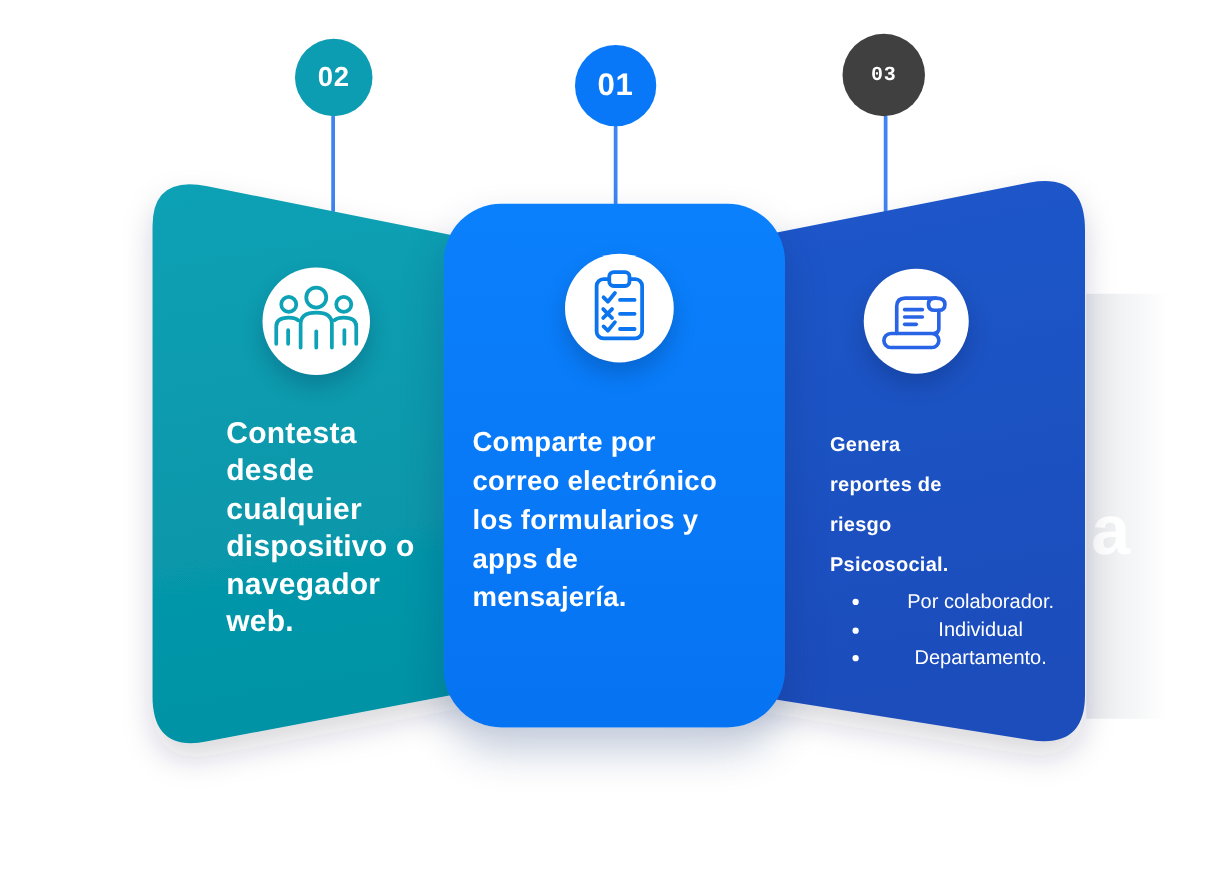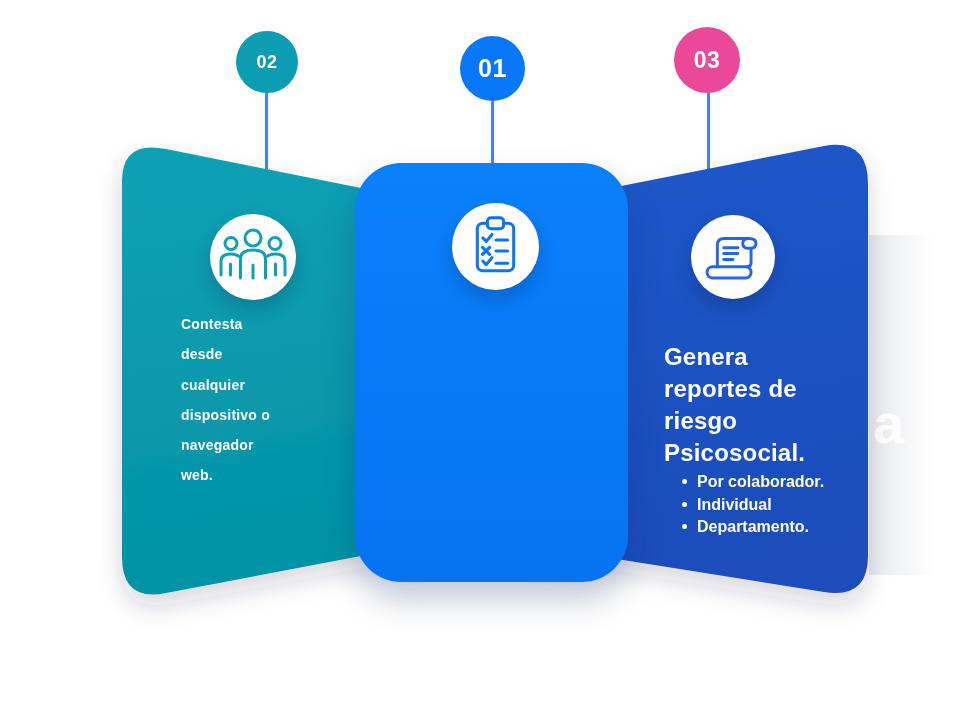--- a/index.html
+++ b/index.html
@@ -27,44 +27,44 @@
   }
   .ghost-letter{
     position:absolute;left:873px;top:396px;z-index:1;color:#ffffff;
     font-size:56px;font-weight:700;line-height:1;
   }
   
   .badge{
     position:absolute;border-radius:50%;color:#fff;font-weight:700;z-index:5;
     display:flex;align-items:center;justify-content:center;letter-spacing:.5px;
   }
-  .badge.b-02{left:236px;top:31px;width:62px;height:62px;font-size:18px;background:#0D9DB2;}
+  .badge.b-02{left:236px;top:31px;width:62px;height:62px;font-size:22px;background:#0D9DB2;}
   .badge.b-01{left:460px;top:36px;width:65px;height:65px;font-size:25px;background:#0878F8;}
-  .badge.b-03{left:674px;top:27px;width:66px;height:66px;font-size:23px;background:#ec4899;}
+  .badge.b-03{left:674px;top:27px;width:66px;height:66px;font-size:16px;background:#404040;font-family:Liberation Mono, monospace;}
   
   .medallion{
     position:absolute;background:#fff;border-radius:50%;z-index:4;
     box-shadow:0 9px 18px rgba(0,25,60,.22);
     display:flex;align-items:center;justify-content:center;
   }
   .medallion.m-left{left:210px;top:214px;width:86px;height:86px;}
   .medallion.m-mid{left:452px;top:203px;width:87px;height:87px;}
   .medallion.m-right{left:691px;top:215px;width:84px;height:84px;}
   .medallion svg{width:100%;height:100%;}
   
   .card-text{
     position:absolute;color:#fff;font-weight:700;white-space:pre-line;z-index:4;
     letter-spacing:.2px;
   }
-  .t-left{left:181px;top:309px;width:180px;font-size:14px;line-height:30.3px;}
+  .t-left{left:181px;top:332px;width:180px;font-size:24px;line-height:30.3px;}
   .t-mid{left:378px;top:338px;width:242px;font-size:22px;line-height:31px;}
-  .t-right-heading{left:664px;top:341px;width:205px;font-size:24px;line-height:32px;}
+  .t-right-heading{left:664px;top:341px;width:205px;font-size:16px;line-height:32px;}
   .bullets{
     position:absolute;left:697px;top:471px;width:175px;z-index:4;margin:0;padding:0;
-    list-style:none;color:#fff;font-weight:700;font-size:16px;line-height:22.6px;
+    list-style:none;color:#fff;font-weight:400;font-size:16px;line-height:22.6px;text-align:center;
   }
   .bullets li{position:relative;}
   .bullets li::before{
     content:'';position:absolute;left:-15px;top:8px;width:5px;height:5px;
     border-radius:50%;background:#fff;
   }
 </style>
 </head>
 <body>
 
@@ -139,20 +139,25 @@
       <line x1="33.5" y1="45.5" x2="43" y2="45.5"></line>
     </svg>
   </div>
 
   <div class="card-text t-left">Contesta
 desde
 cualquier
 dispositivo o
 navegador
 web.</div>
+  <div class="card-text t-mid">Comparte por
+correo electrónico
+los formularios y
+apps de
+mensajería.</div>
   <div class="card-text t-right-heading">Genera
 reportes de
 riesgo
 Psicosocial.</div>
   <ul class="bullets">
       <li>Por colaborador.</li>
       <li>Individual</li>
       <li>Departamento.</li>
     </ul>
 

